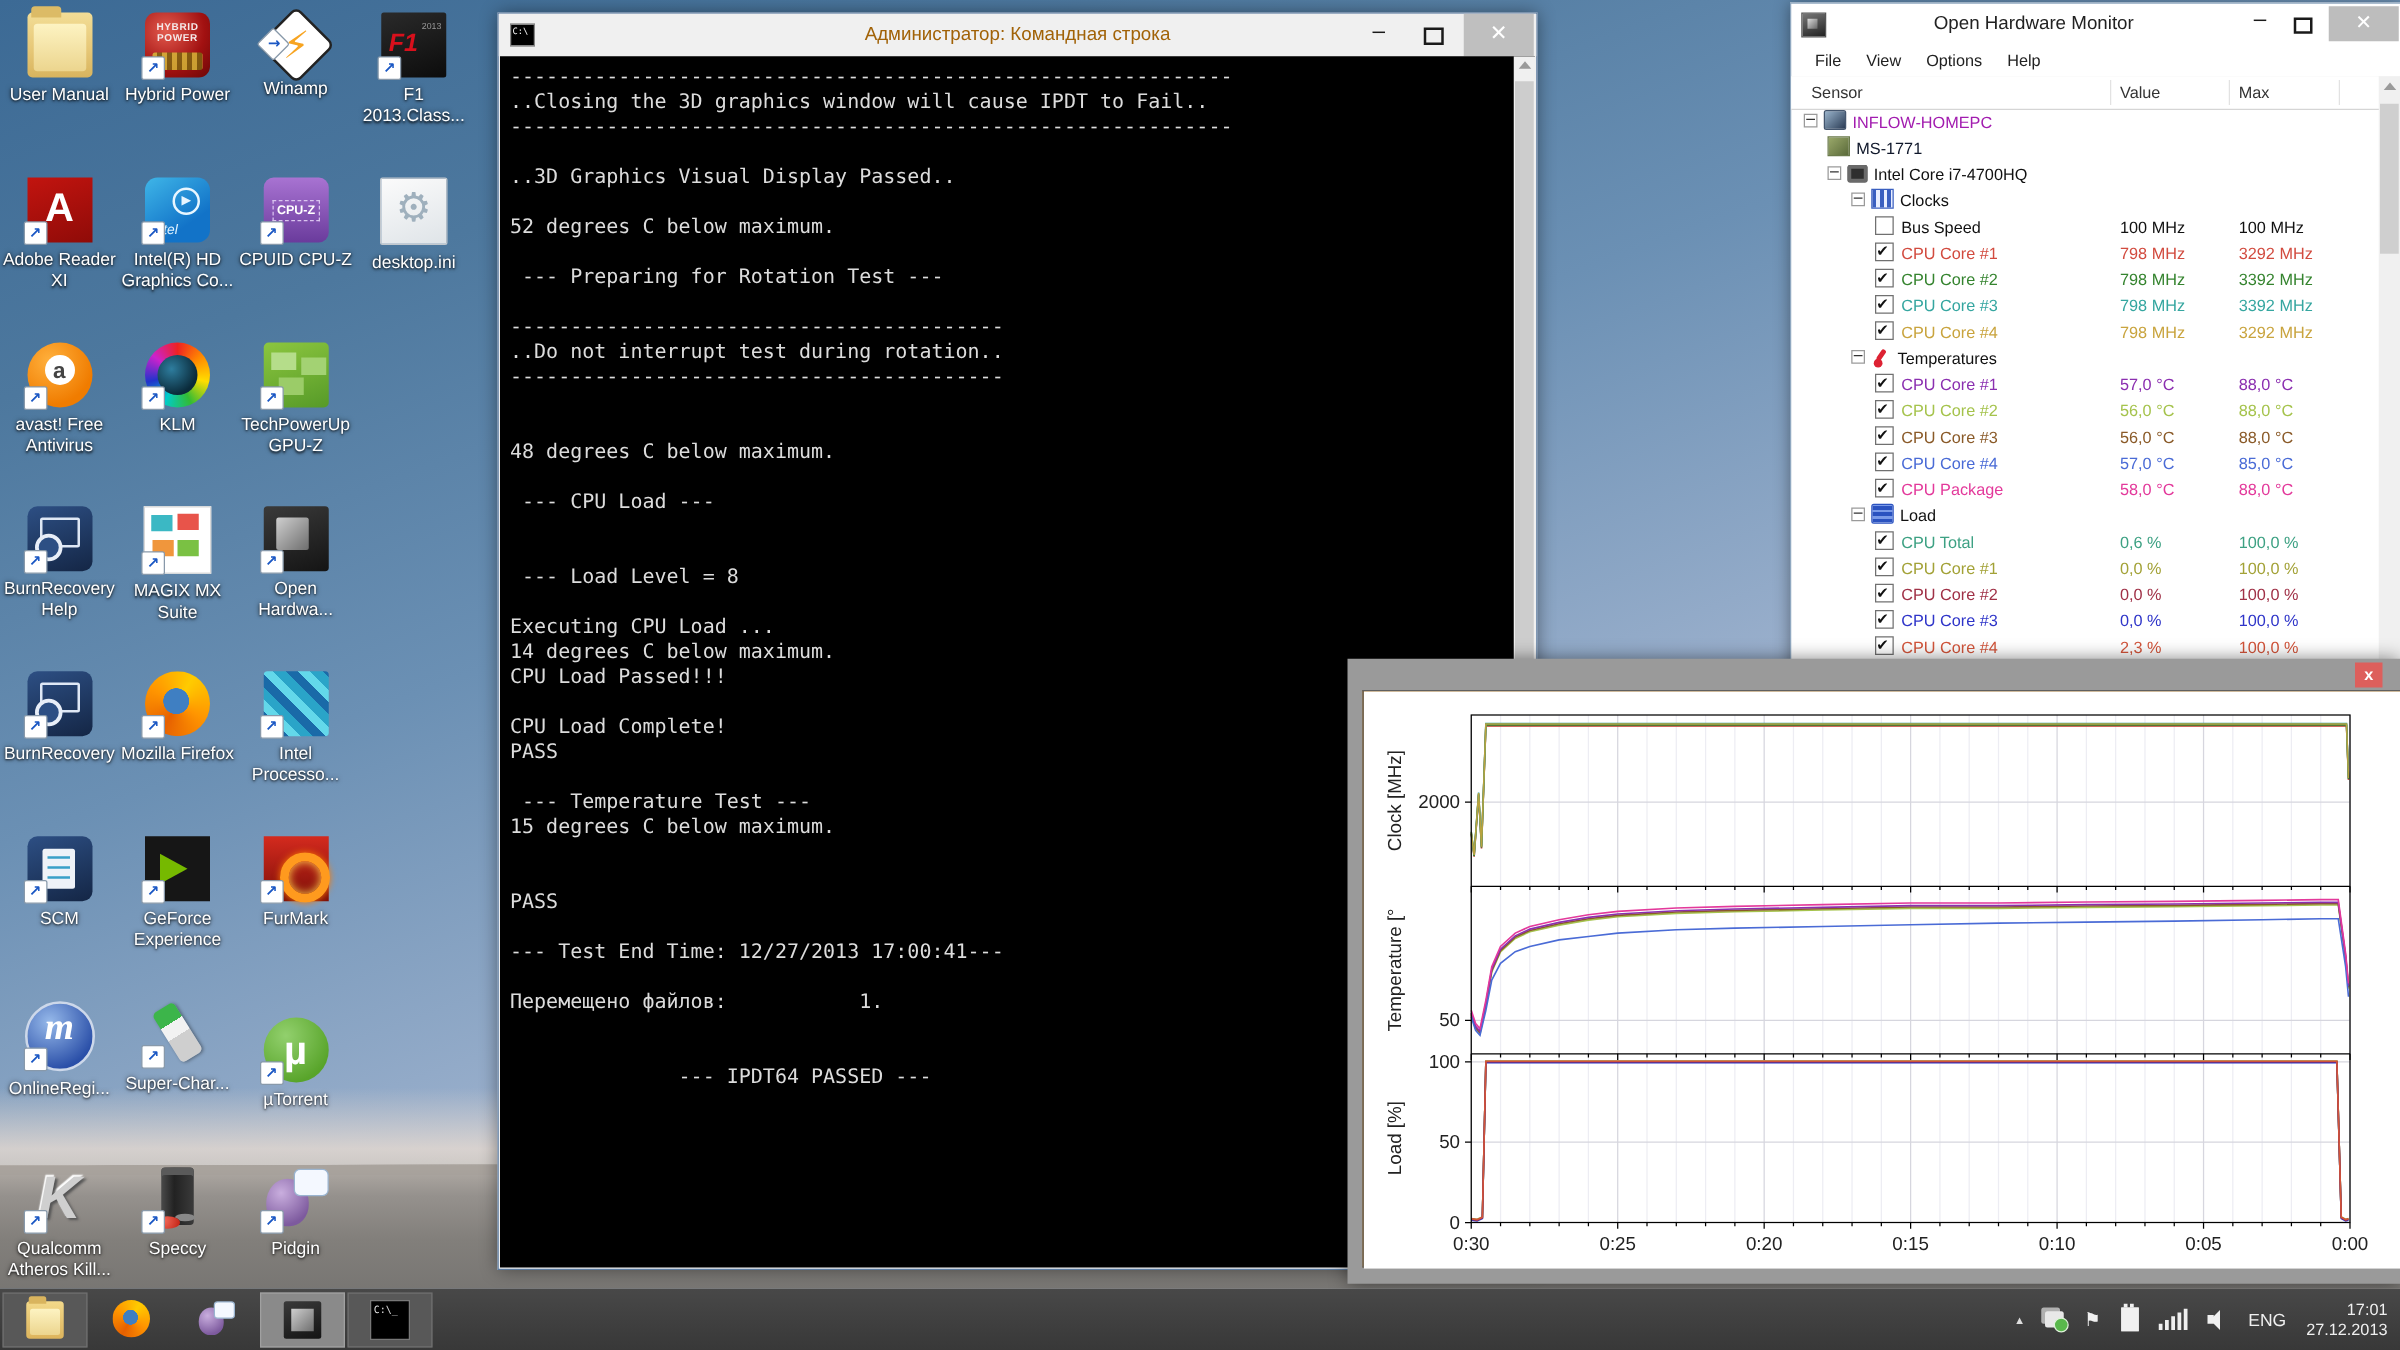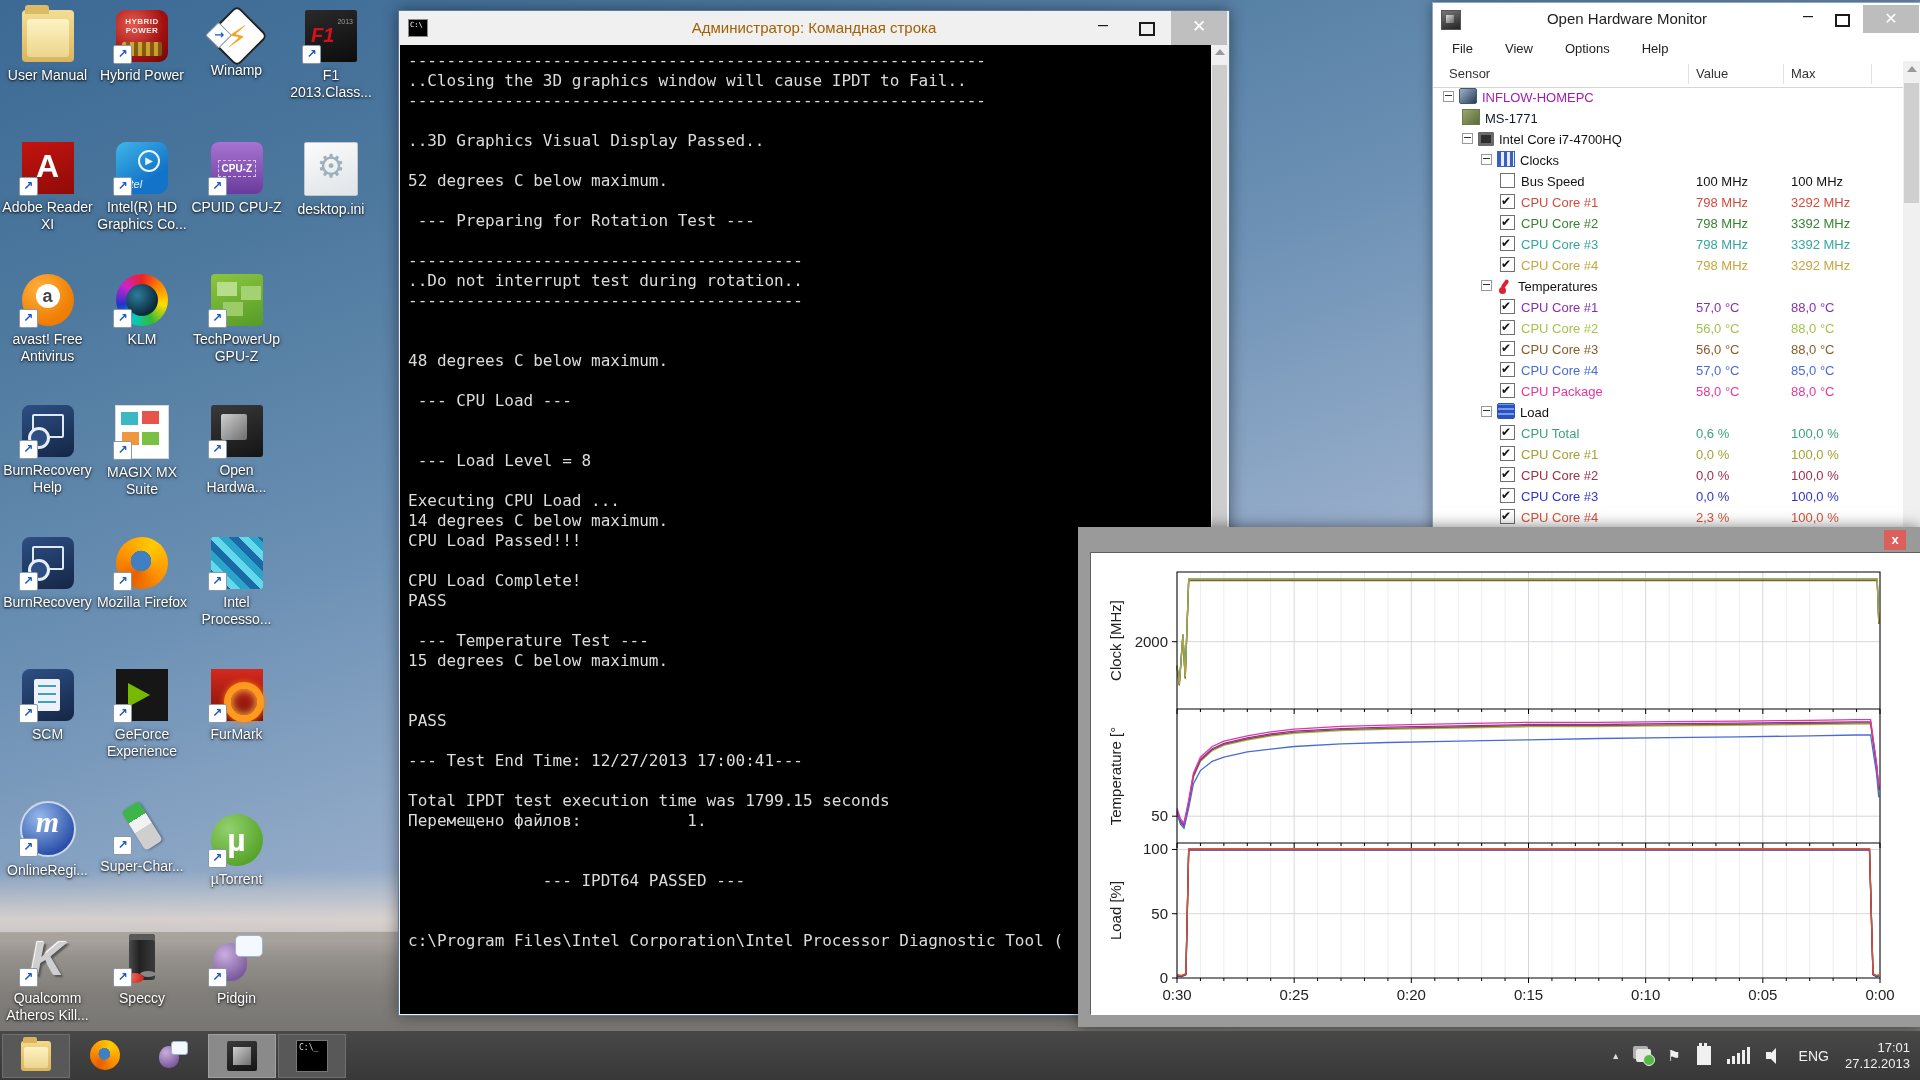--- a/index.html
+++ b/index.html
@@ -127,21 +127,21 @@
   .ohmwin{position:absolute;left:1432px;top:2px;width:488px;height:560px;background:#fff;z-index:20;
     border:1px solid #90a8c0;box-shadow:0 0 12px rgba(0,0,0,.4);font-size:13px;}
   .ohm-titlebar{position:relative;height:32px;}
   .ohm-title{position:absolute;left:0;right:100px;top:7px;text-align:center;font-size:15px;color:#222;}
   .ohm-ico{position:absolute;left:8px;top:7px;width:18px;height:18px;background:linear-gradient(160deg,#777,#222);border:1px solid #555;}
   .ohm-ico::after{content:"";position:absolute;left:4px;top:4px;width:8px;height:8px;background:linear-gradient(135deg,#ddd,#666);}
   .ohm-min{right:96px;width:34px;font-size:18px;line-height:24px;}
   .ohm-max{right:62px;width:34px;}
   .ohm-max span{width:11px;height:9px;border:2px solid #1a1a1a;margin-top:11px;}
   .ohm-close{right:2px;top:2px;height:28px;width:56px;background:#bdbdbd;color:#fff;font-size:16px;line-height:28px;}
-  .ohm-menubar{height:26px;border-bottom:1px solid #e8e8e8;display:flex;align-items:center;padding-left:10px;gap:14px;}
+  .ohm-menubar{height:26px;border-bottom:1px solid #e8e8e8;display:flex;align-items:center;padding-left:10px;gap:2px;}
   .mitem{padding:2px 9px;color:#222;}
   .ohm-header{position:absolute;left:0;right:0;top:58px;height:26px;border-bottom:1px solid #d5d5d5;background:#fff;color:#333;}
   .ohm-header .h{position:absolute;top:5px;}
   .hsep{position:absolute;top:3px;width:1px;height:20px;background:#e2e2e2;}
   .ohm-rows{position:absolute;left:0;top:84px;right:18px;bottom:0;overflow:hidden;}
   .trow{position:absolute;left:0;right:0;height:21px;line-height:21px;white-space:nowrap;}
   .trow .lbl{font-size:13px;}
   .tval{position:absolute;height:21px;line-height:21px;font-size:13px;}
   .ex{width:9px;height:9px;border:1px solid #9a9a9a;background:#fff;display:inline-block;margin-right:5px;position:relative;vertical-align:0px;}
   .ex::after{content:"";position:absolute;left:1px;right:1px;top:3px;height:1px;background:#333;}
@@ -406,28 +406,26 @@
           <div class="cline">PASS</div>
           <div class="cline"></div>
           <div class="cline"> --- Temperature Test ---</div>
           <div class="cline">15 degrees C below maximum.</div>
           <div class="cline"></div>
           <div class="cline"></div>
           <div class="cline">PASS</div>
           <div class="cline"></div>
           <div class="cline">--- Test End Time: 12/27/2013 17:00:41---</div>
           <div class="cline"></div>
-          <div class="cline">Total IPDT test execution time was 1799.15 seconds</div>
           <div class="cline">Перемещено файлов:           1.</div>
           <div class="cline"></div>
           <div class="cline"></div>
           <div class="cline">              --- IPDT64 PASSED ---</div>
           <div class="cline"></div>
           <div class="cline"></div>
-          <div class="cline">c:\Program Files\Intel Corporation\Intel Processor Diagnostic Tool (</div>
         </div>
       <div class="cscroll">
         <div class="up"></div>
         <div class="thumb"></div>
       </div>
     </div>
   </div>
 
   <div class="ohmwin">
     <div class="ohm-titlebar">

